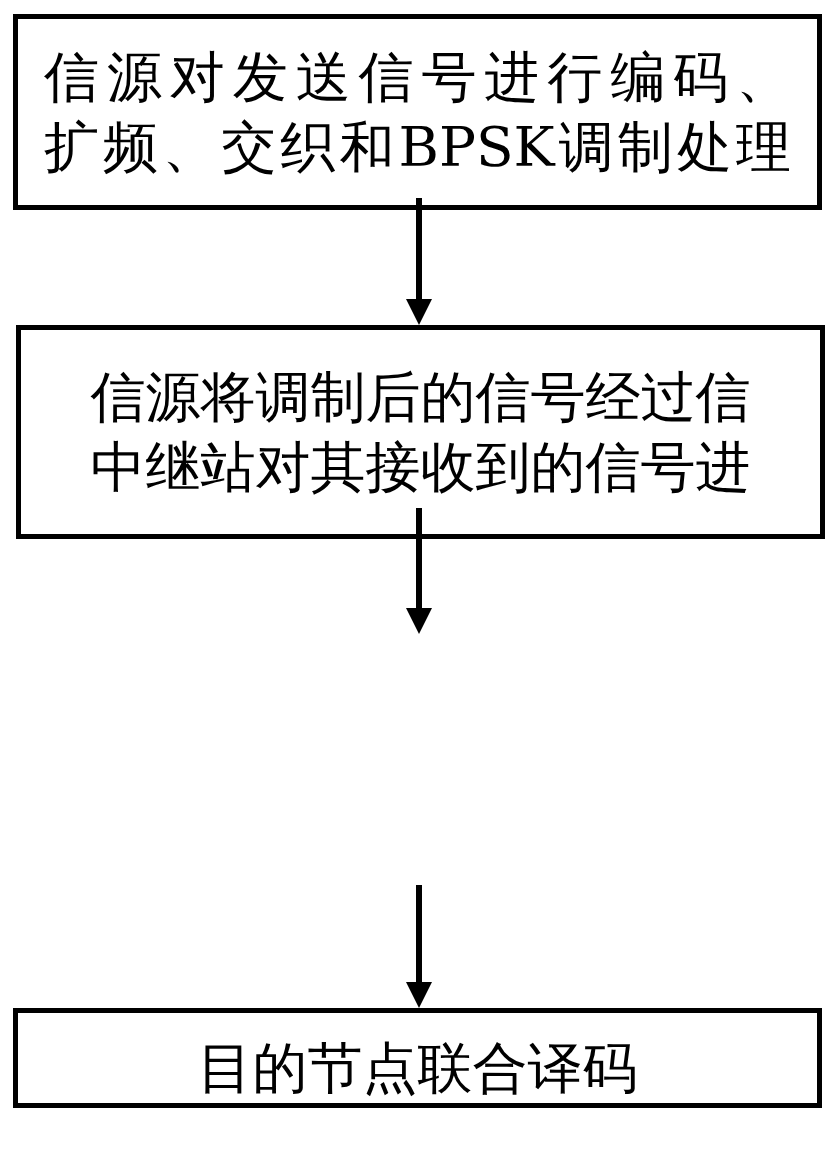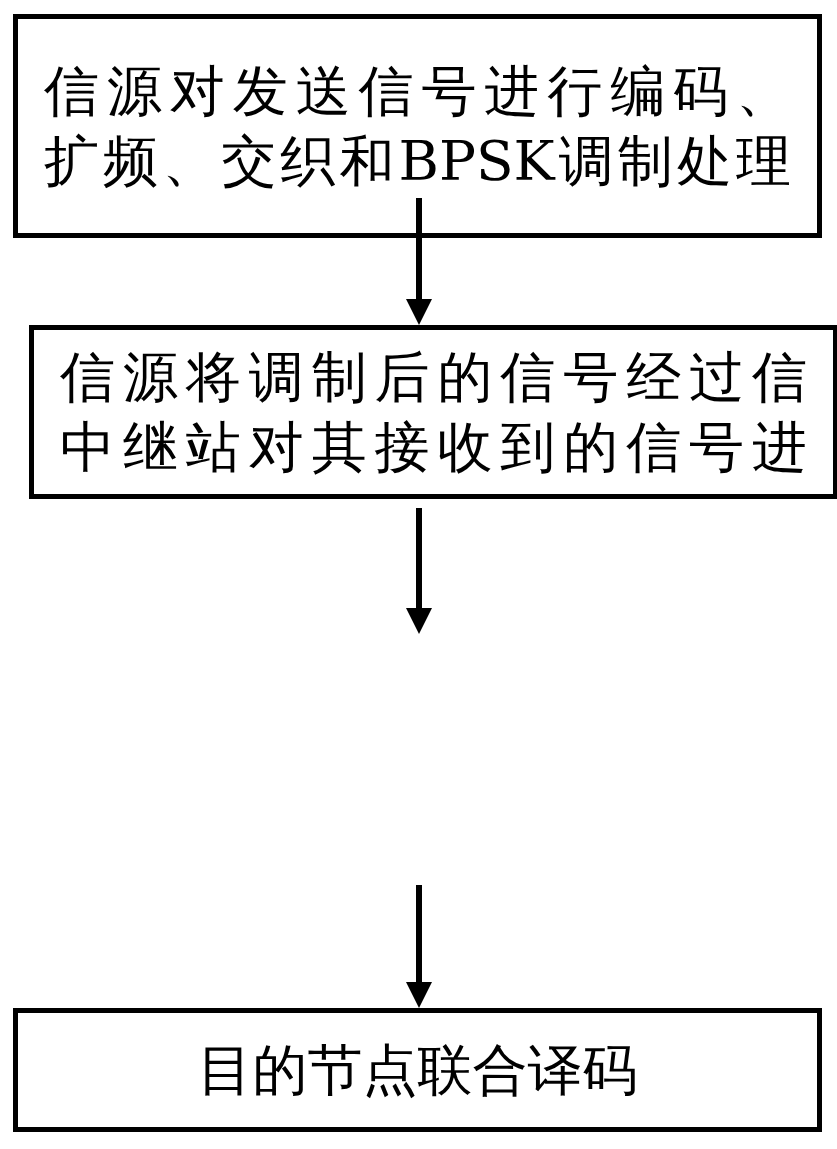--- a/index.html
+++ b/index.html
@@ -46,24 +46,24 @@
     white-space: normal;
   }
   .line-center {
     display: block;
     text-align: center;
     text-align-last: center;
     white-space: nowrap;
   }
 
   
-  #node-1 { left: 13px;  top: 14px;   width: 809px; height: 224px; }
-  #node-2 { left: 29px;  top: 325px;  width: 809px; height: 174px; }
+  #node-1 { left: 13px;  top: 14px;   width: 809px; height: 196px; }
+  #node-2 { left: 16px;  top: 325px;  width: 809px; height: 214px; align-items: center; }
   #node-3 { left: 13px;  top: 634px;  width: 809px; height: 251px; }
-  #node-4 { left: 13px;  top: 1008px; width: 809px; height: 124px; }
+  #node-4 { left: 13px;  top: 1008px; width: 809px; height: 100px; justify-content: flex-end; }
 
   
   .connector {
     position: absolute;
     left: 406px;
     width: 26px;
   }
   .connector .stem {
     position: absolute;
     left: 10px;

